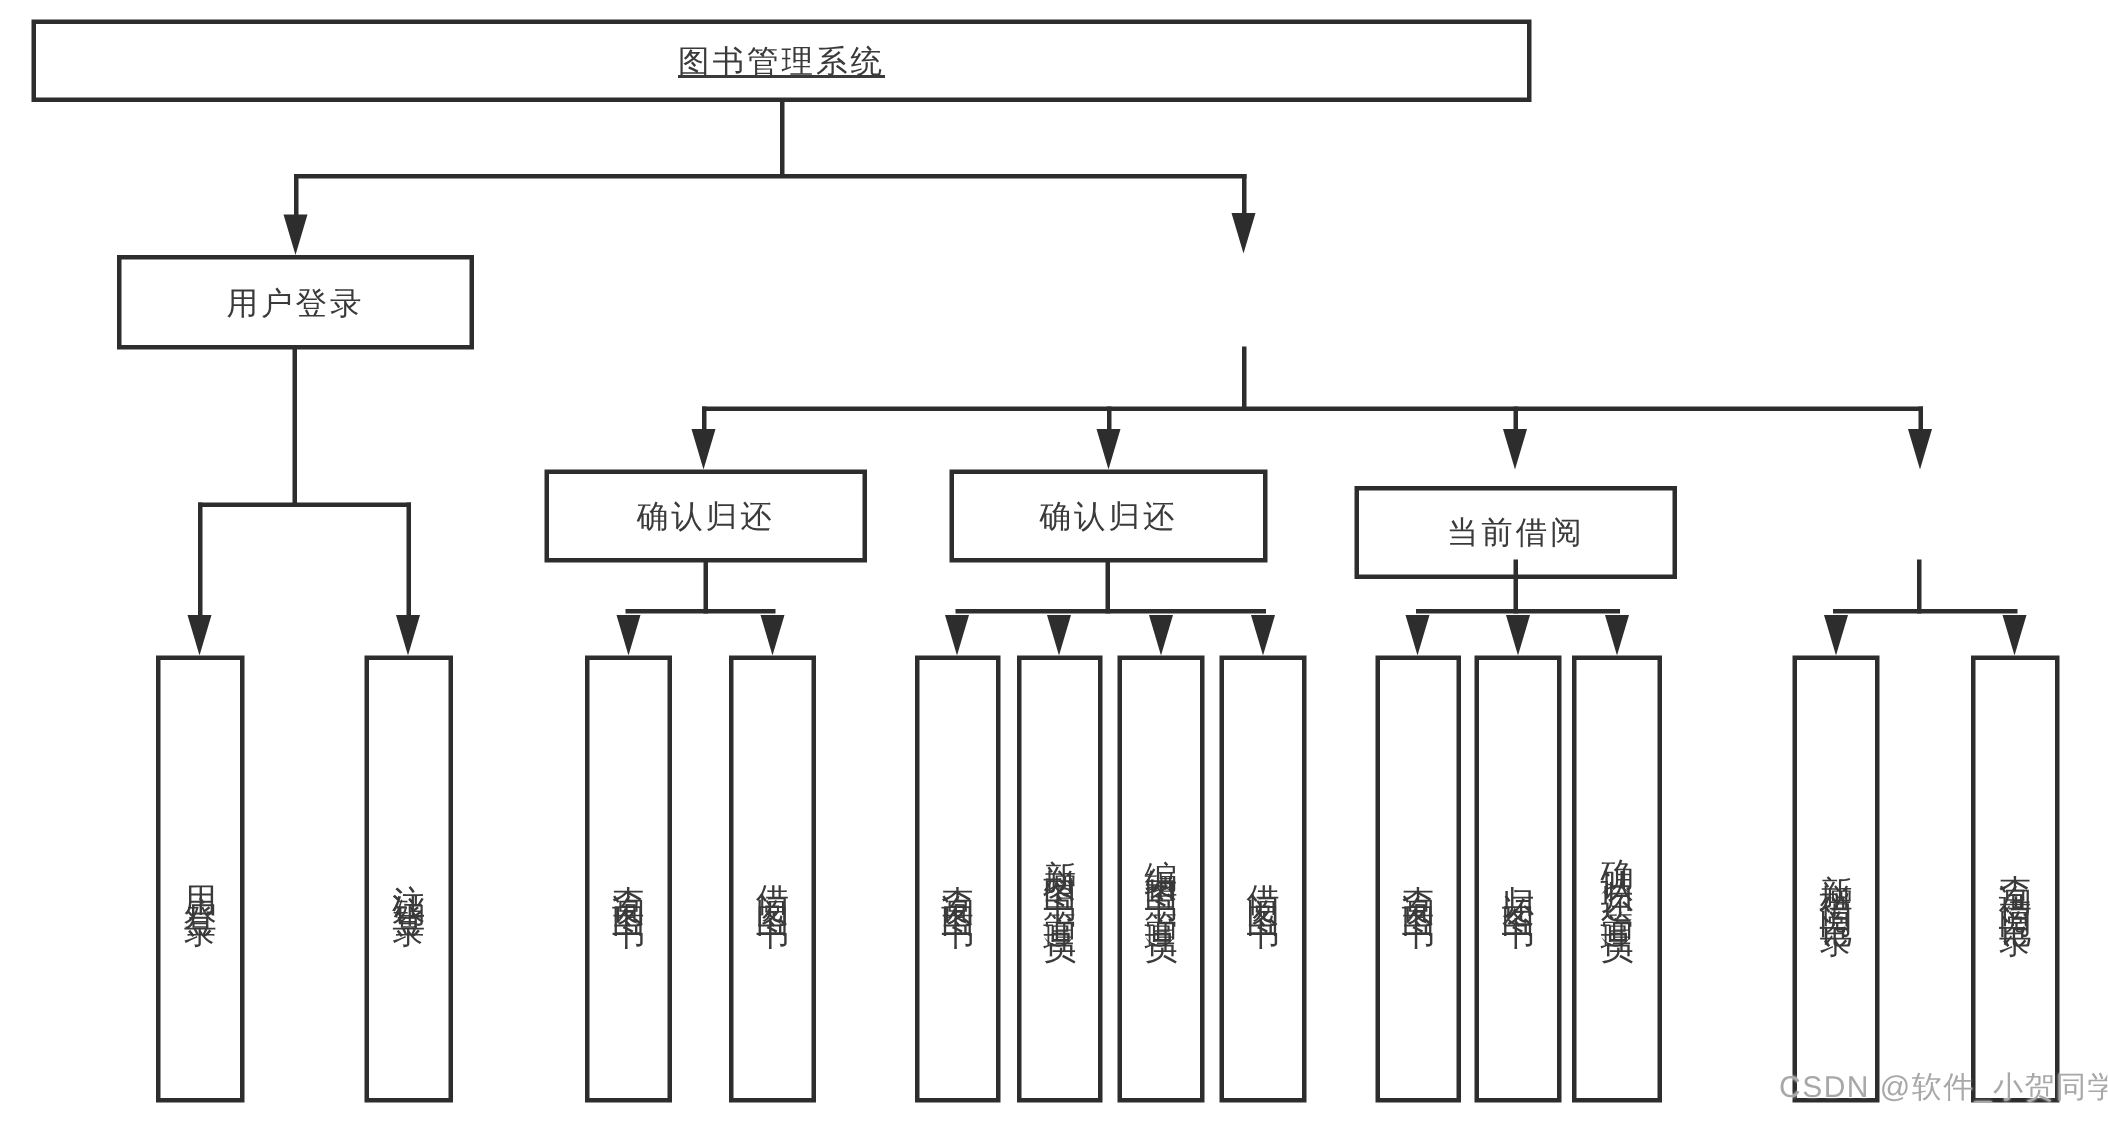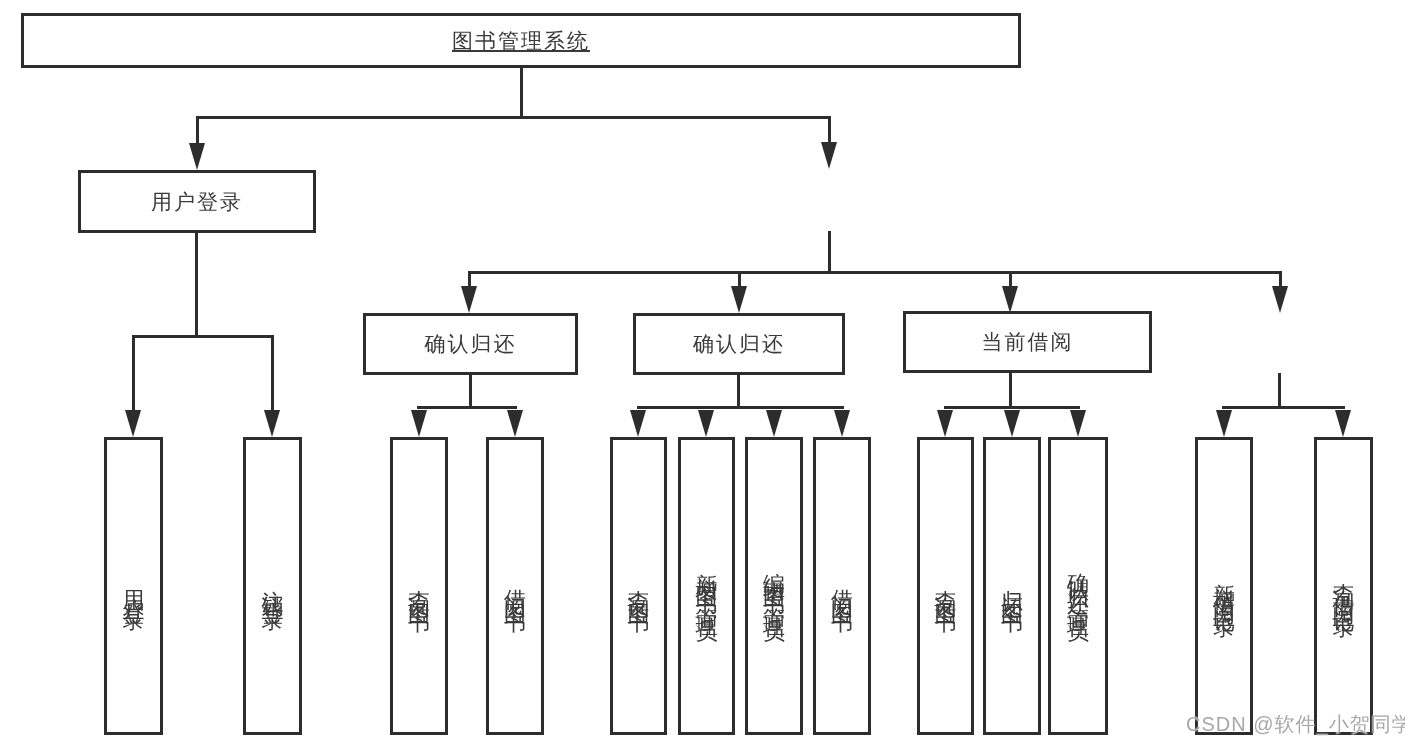--- a/index.html
+++ b/index.html
@@ -79,21 +79,21 @@
   <div class="arrow" style="left:461px;top:286px;"></div>
   <div class="vline" style="left:738px;top:271px;width:3px;height:17px;"></div>
   <div class="arrow" style="left:731px;top:286px;"></div>
   <div class="vline" style="left:1009px;top:271px;width:3px;height:17px;"></div>
   <div class="arrow" style="left:1002px;top:286px;"></div>
   <div class="vline" style="left:1279px;top:271px;width:3px;height:17px;"></div>
   <div class="arrow" style="left:1272px;top:286px;"></div>
 
   <div class="box" style="left:363px;top:313px;width:215px;height:62px;">确认归还</div>
   <div class="box" style="left:633px;top:313px;width:212px;height:62px;">确认归还</div>
-  <div class="box" style="left:903px;top:311px;width:249px;height:62px;">当前借阅</div>
+  <div class="box" style="left:903px;top:324px;width:215px;height:62px;">当前借阅</div>
 
   <div class="vline" style="left:469px;top:373px;width:3px;height:36px;"></div>
   <div class="hline" style="left:417px;top:406px;width:100px;height:3px;"></div>
   <div class="arrow" style="left:411px;top:410px;"></div>
   <div class="arrow" style="left:507px;top:410px;"></div>
 
   <div class="vline" style="left:737px;top:373px;width:3px;height:36px;"></div>
   <div class="hline" style="left:637px;top:406px;width:207px;height:3px;"></div>
   <div class="arrow" style="left:630px;top:410px;"></div>
   <div class="arrow" style="left:698px;top:410px;"></div>

